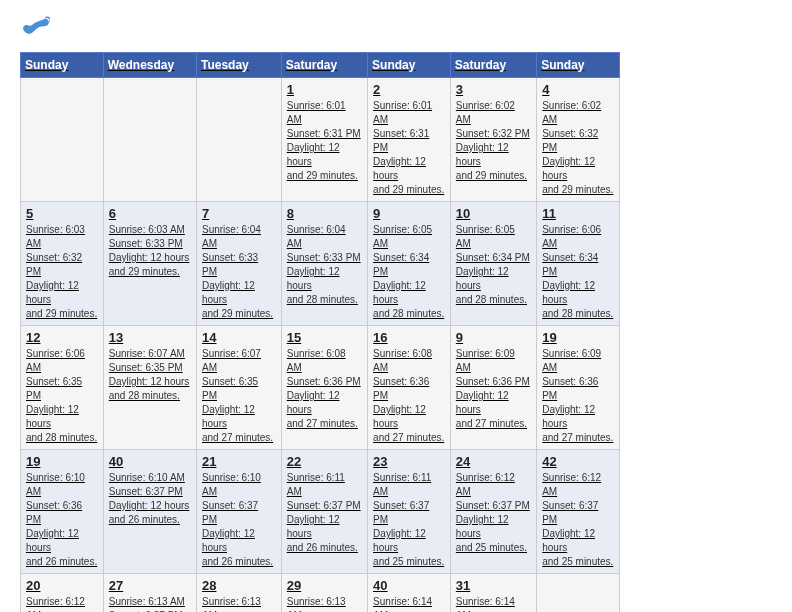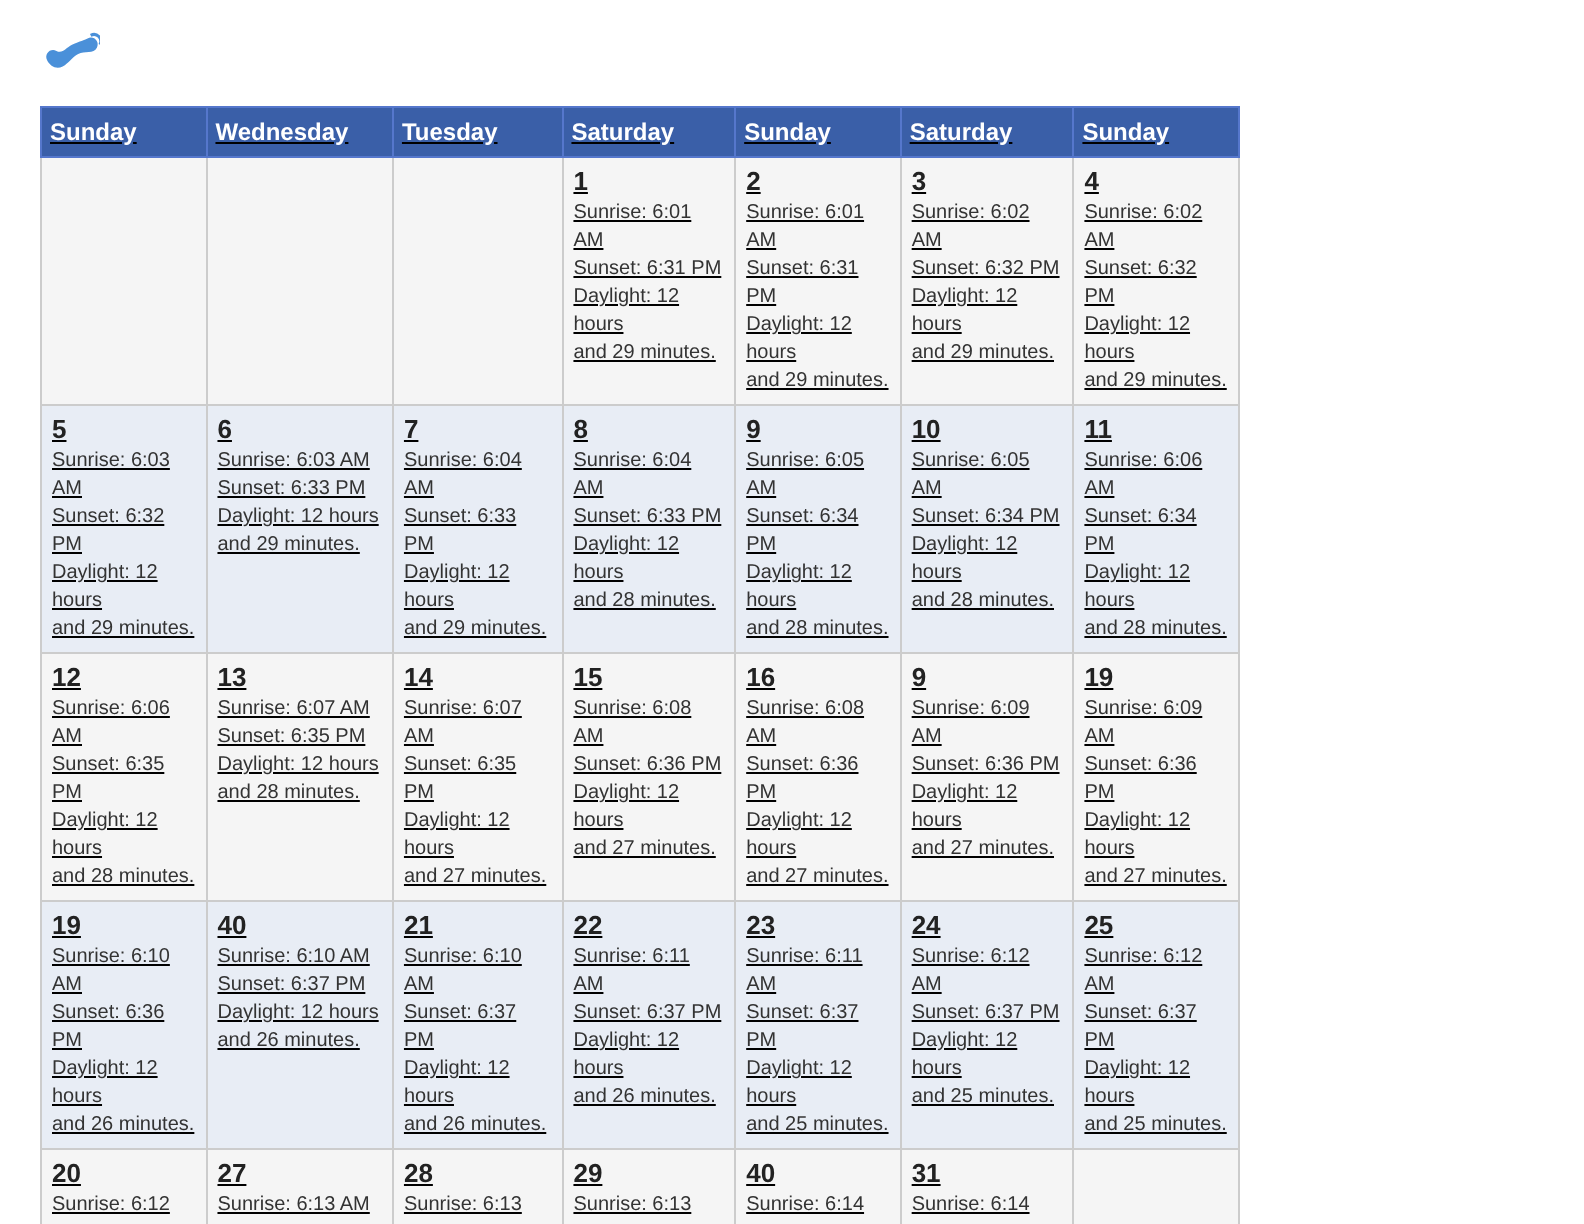--- a/index.html
+++ b/index.html
@@ -307,21 +307,21 @@
 and 25 minutes.</div>
           </td>
           <td>
             <span class="day-num">24</span>
             <div class="day-info" style="white-space: pre-line;">Sunrise: 6:12 AM
 Sunset: 6:37 PM
 Daylight: 12 hours
 and 25 minutes.</div>
           </td>
           <td>
-            <span class="day-num">25</span>
+            <span class="day-num">42</span>
             <div class="day-info" style="white-space: pre-line;">Sunrise: 6:12 AM
 Sunset: 6:37 PM
 Daylight: 12 hours
 and 25 minutes.</div>
           </td>
         </tr>
         <tr>
           <td>
             <span class="day-num">20</span>
             <div class="day-info" style="white-space: pre-line;">Sunrise: 6:12 AM

